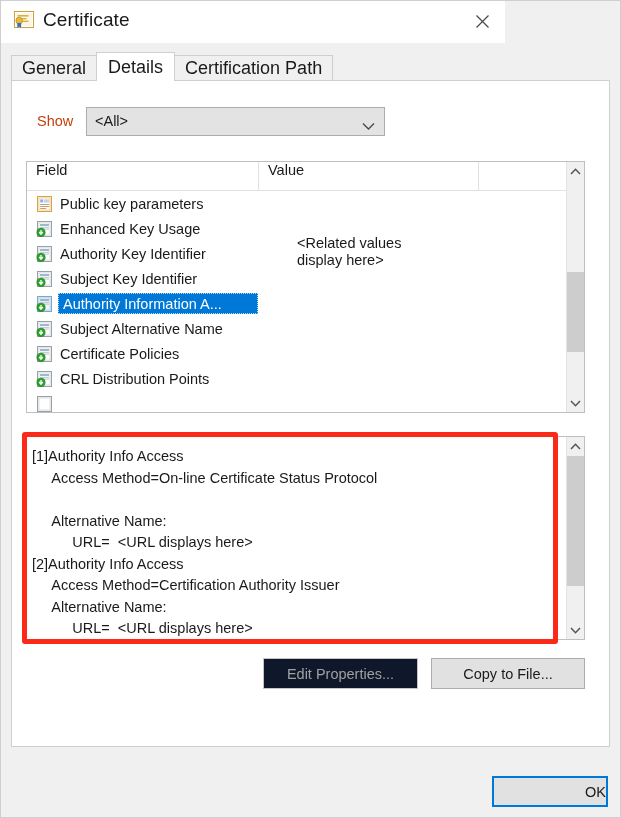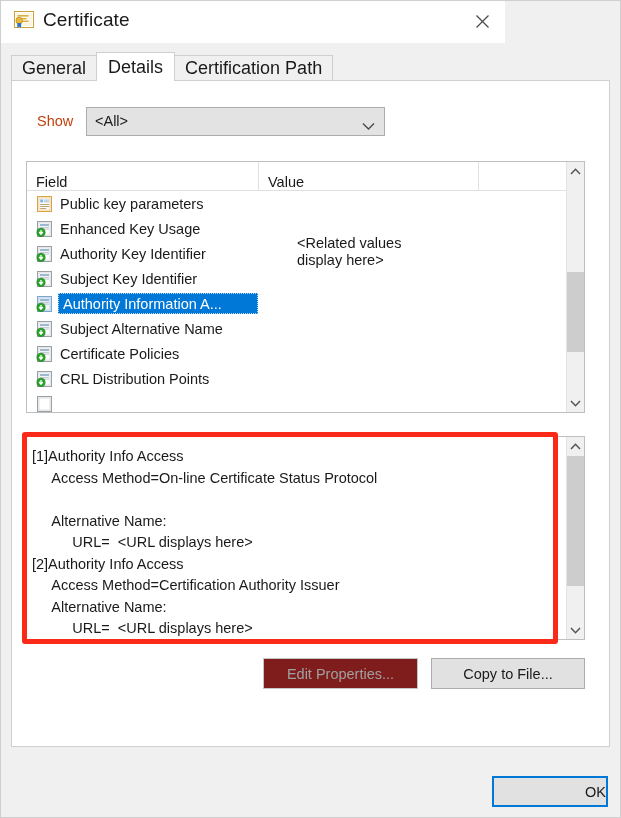--- a/index.html
+++ b/index.html
@@ -145,21 +145,21 @@
     position: absolute;
     left: 0; top: 0;
     width: 100%; height: 29px;
     background: #ffffff;
     border-bottom: 1px solid #e0e0e0;
     box-sizing: border-box;
     display: flex;
   }
   .col-head {
     display: flex;
-    align-items: flex-end;
+    align-items: flex-start;
     font-size: 14.5px;
     color: #1a1a1a;
     border-right: 1px solid #e0e0e0;
     box-sizing: border-box;
     padding-left: 9px;
     cursor: default;
   }
   .col-head.c0 { width: 232px; }
   .col-head.c1 { width: 220px; }
   .col-head.c2 { width: 86px; border-right: none; }
@@ -285,21 +285,21 @@
     align-items: center;
     justify-content: center;
     font-size: 14.5px;
     color: #1a1a1a;
     cursor: default;
     z-index: 5;
   }
   .btn.disabled {
     color: #a0a0a0;
     border-color: #c6c6c6;
-    background: #7f1d1d;
+    background: #0f172a;
   }
   #btn-edit-properties { left: 262px; top: 657px; width: 155px; }
   #btn-copy-to-file    { left: 430px; top: 657px; width: 154px; }
 
   #btn-ok {
     position: absolute;
     left: 491px; top: 775px;
     width: 116px; height: 31px;
     background: #e1e1e1;
     border: 2px solid #0078d7;

